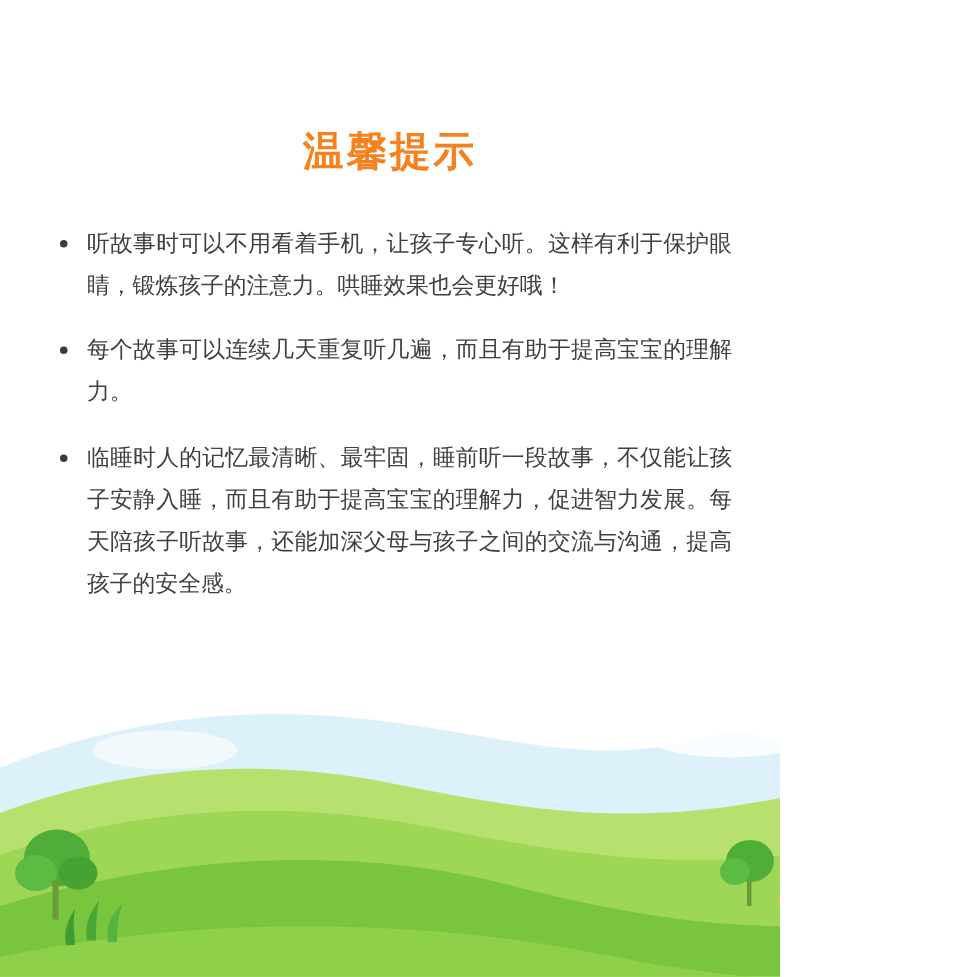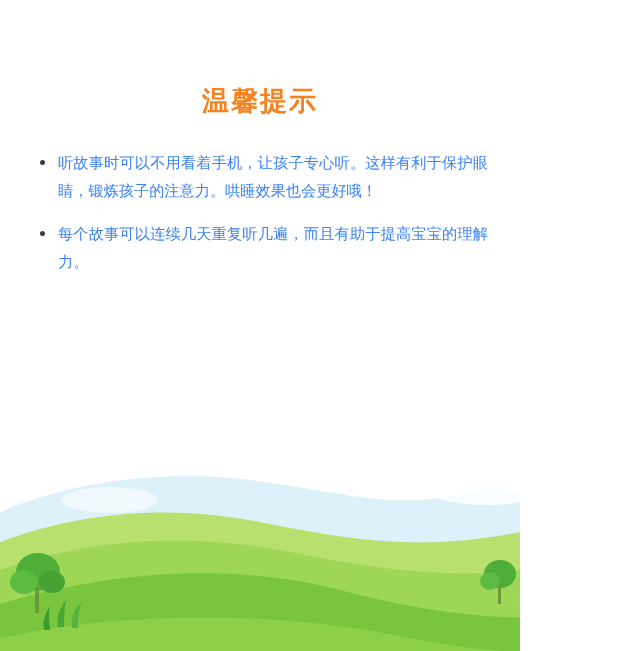--- a/index.html
+++ b/index.html
@@ -38,21 +38,21 @@
   }
   .tips {
     list-style: none;
     margin: 0;
     padding: 0 10px 0 14px;
   }
   .tip {
     position: relative;
     padding-left: 22px;
     margin-bottom: 15px;
-    color: #3b82f6;
+    color: #404040;
     font-size: 15.2px;
     line-height: 1.85;
     text-align: justify;
     font-family: Liberation Sans, sans-serif;
   }
   .tip .bullet {
     position: absolute;
     left: 4px;
     top: 11px;
     width: 5px;
@@ -165,16 +165,20 @@
     <div class="title">温馨提示</div>
     <ul class="tips">
       <li class="tip">
         <span class="bullet"></span>
         <span>听故事时可以不用看着手机，让孩子专心听。这样有利于保护眼睛，锻炼孩子的注意力。哄睡效果也会更好哦！</span>
       </li>
       <li class="tip">
         <span class="bullet"></span>
         <span>每个故事可以连续几天重复听几遍，而且有助于提高宝宝的理解力。</span>
       </li>
+      <li class="tip">
+        <span class="bullet"></span>
+        <span>临睡时人的记忆最清晰、最牢固，睡前听一段故事，不仅能让孩子安静入睡，而且有助于提高宝宝的理解力，促进智力发展。每天陪孩子听故事，还能加深父母与孩子之间的交流与沟通，提高孩子的安全感。</span>
+      </li>
     </ul>
   </div>
 
 </div>
 
 </body></html>

